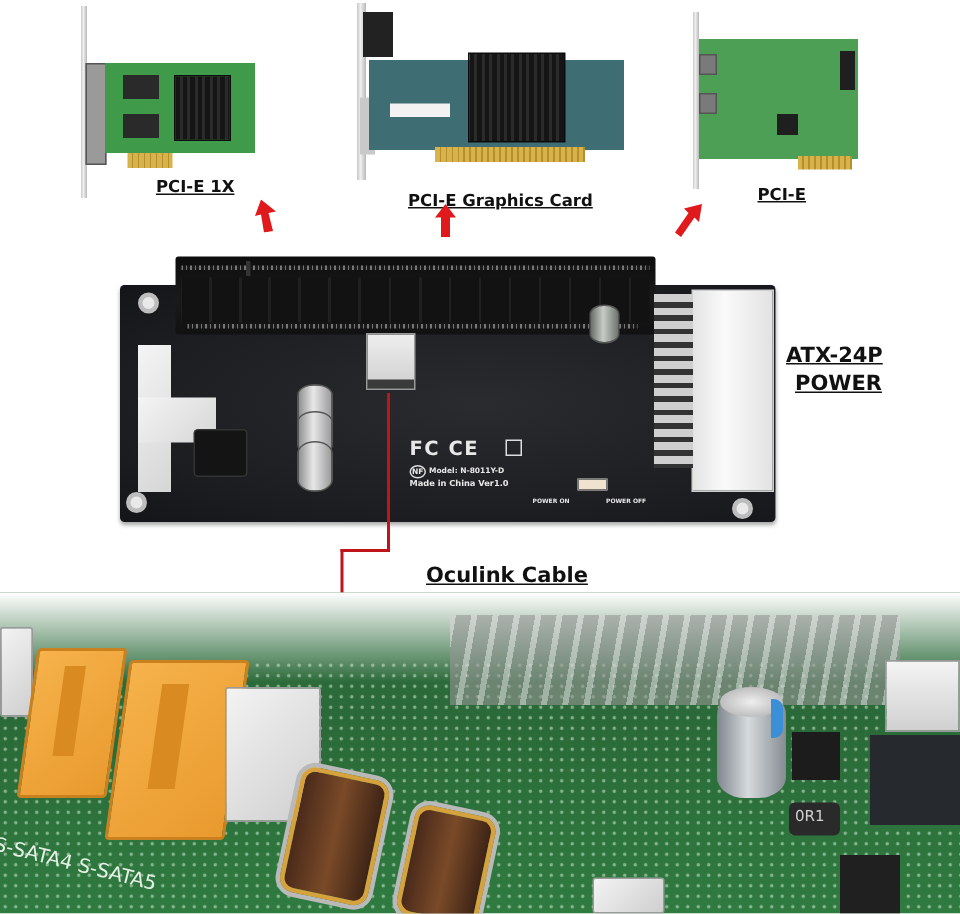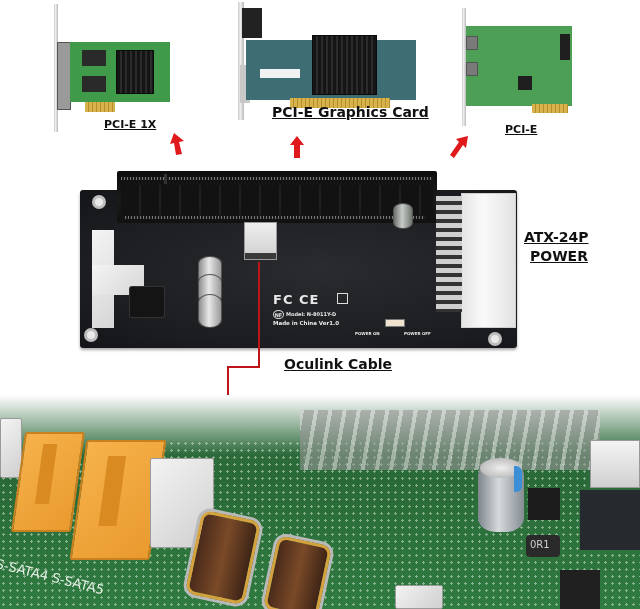--- a/index.html
+++ b/index.html
@@ -102,21 +102,21 @@
 
 <div class="abs" style="left:232px;top:0px;width:185px;height:115px;">
   <div class="abs bracket" style="left:6px;top:2px;width:6px;height:118px;"></div>
   <div class="abs" style="left:10px;top:8px;width:20px;height:30px;background:#222;"></div>
   <div class="abs" style="left:8px;top:65px;width:10px;height:38px;background:#c9c9c9;"></div>
   <div class="abs pcb-green" style="left:14px;top:40px;width:170px;height:60px;background:#3e6d74;"></div>
   <div class="abs" style="left:28px;top:69px;width:40px;height:9px;background:#f2f2f2;"></div>
   <div class="abs heatsink" style="left:80px;top:35px;width:65px;height:60px;"></div>
   <div class="abs gold" style="left:58px;top:98px;width:100px;height:10px;"></div>
 </div>
-<div class="abs label" style="left:272px;top:104px;font-size:14px;">PCI-E Graphics Card</div>
+<div class="abs label" style="left:272px;top:127px;font-size:11px;">PCI-E Graphics Card</div>
 
 <div class="abs" style="left:452px;top:4px;width:130px;height:110px;">
   <div class="abs bracket" style="left:10px;top:4px;width:4px;height:118px;"></div>
   <div class="abs pcb-green2" style="left:14px;top:22px;width:106px;height:80px;"></div>
   <div class="abs port" style="left:14px;top:32px;width:12px;height:14px;"></div>
   <div class="abs port" style="left:14px;top:58px;width:12px;height:14px;"></div>
   <div class="abs chip" style="left:66px;top:72px;width:14px;height:14px;"></div>
   <div class="abs chip" style="left:108px;top:30px;width:10px;height:26px;"></div>
   <div class="abs gold" style="left:80px;top:100px;width:36px;height:9px;"></div>
 </div>
@@ -173,21 +173,21 @@
 <div class="abs silk" style="left:355px;top:331px;font-size:4px;">POWER ON</div>
 <div class="abs silk" style="left:404px;top:331px;font-size:4px;">POWER OFF</div>
 
 <div class="abs label" style="left:524px;top:229px;font-size:14px;">ATX-24P</div>
 <div class="abs label" style="left:530px;top:248px;font-size:14px;">POWER</div>
 
 <div class="abs red-line" style="left:258px;top:262px;width:2px;height:106px;"></div>
 <div class="abs red-line" style="left:227px;top:366px;width:33px;height:2px;"></div>
 <div class="abs red-line" style="left:227px;top:366px;width:2px;height:166px;"></div>
 
-<div class="abs label" style="left:284px;top:356px;font-size:14px;">Oculink Cable</div>
+<div class="abs label" style="left:284px;top:376px;font-size:14px;">Oculink Cable</div>
 
 <div class="abs mobo"></div>
 <div class="abs trace-dots" style="left:0;top:440px;width:640px;height:169px;"></div>
 
 <div class="abs heatsink-fins" style="left:300px;top:410px;width:300px;height:60px;"></div>
 
 <div class="abs white-conn" style="left:0;top:418px;width:22px;height:60px;"></div>
 <div class="abs sata" style="left:18px;top:432px;width:60px;height:100px;transform:skewX(-8deg);">
   <div class="abs sata-inner" style="left:18px;top:10px;width:14px;height:60px;"></div>
 </div>

